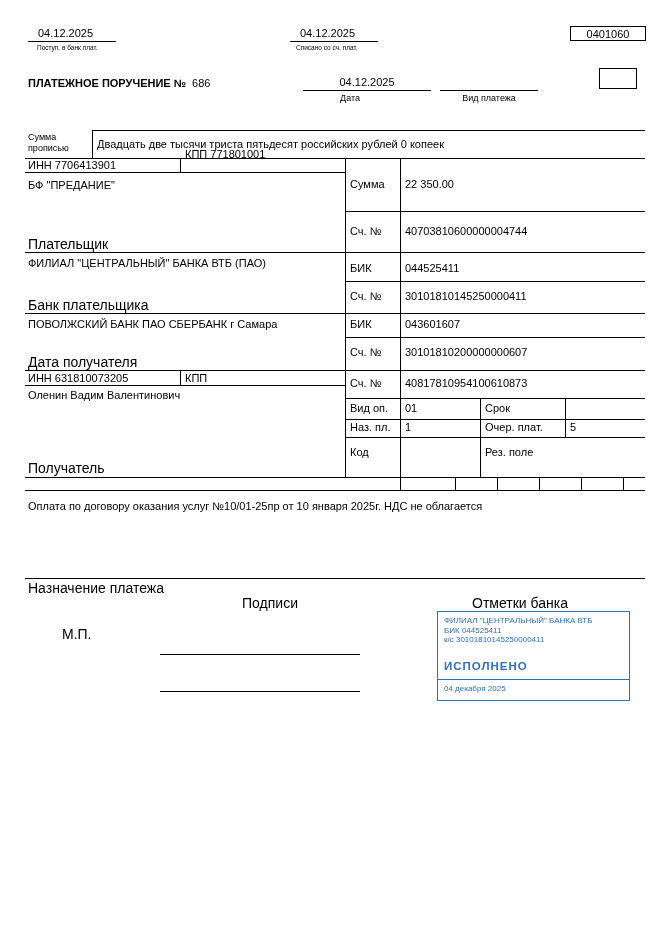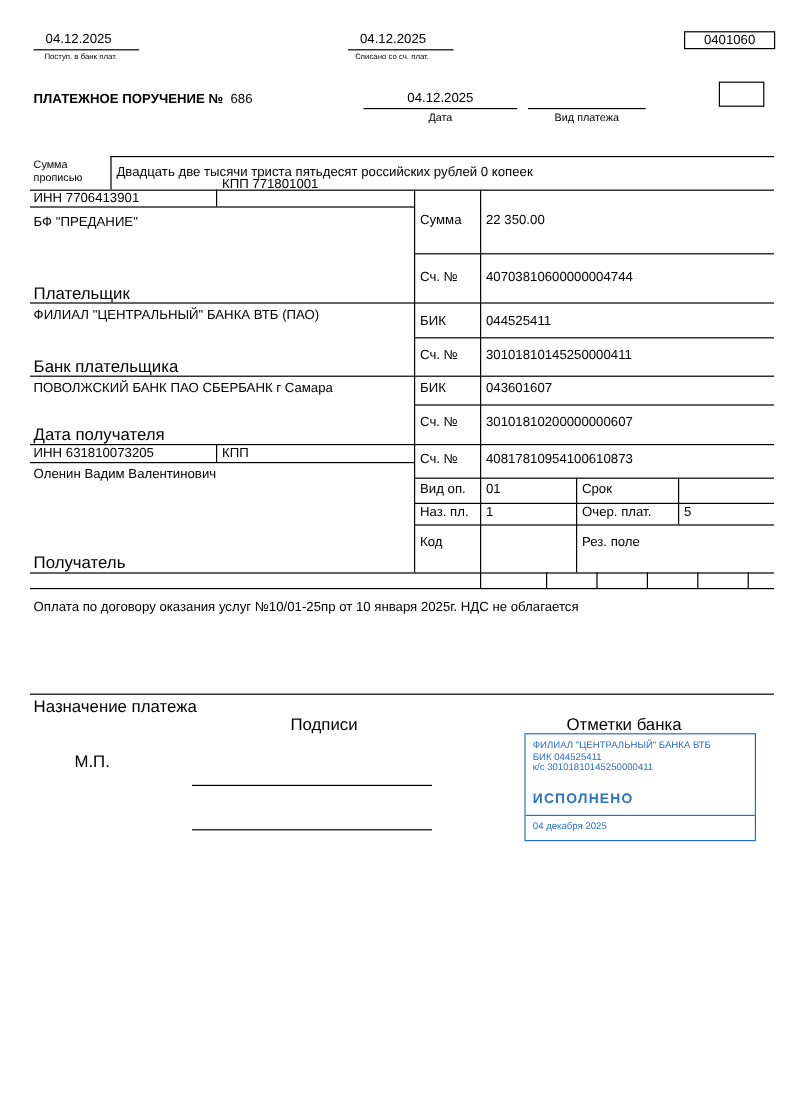--- a/index.html
+++ b/index.html
@@ -40,21 +40,21 @@
   <div class="tiny" style="left:296px; top:44px;">Списано со сч. плат.</div>
 
   <div class="box ctr" style="left:570px; top:26px; width:76px; height:15px; font-size:11px; line-height:15px;">0401060</div>
 
   <div class="t" style="left:28px; top:77px;">
     <span class="b">ПЛАТЕЖНОЕ ПОРУЧЕНИЕ №</span>
     <span style="margin-left:3px;">686</span>
   </div>
   <div class="t ctr" style="left:303px; top:76px; width:128px;">04.12.2025</div>
   <div class="hl" style="left:303px; top:90px; width:128px;"></div>
-  <div class="sm ctr" style="left:303px; top:93px; width:128px;">Дата</div>
+  <div class="sm ctr" style="left:286px; top:93px; width:128px;">Дата</div>
   <div class="hl" style="left:440px; top:90px; width:98px;"></div>
   <div class="sm ctr" style="left:440px; top:93px; width:98px;">Вид платежа</div>
   <div class="box" style="left:599px; top:68px; width:38px; height:21px;"></div>
 
   <div class="sm pre" style="left:28px; top:132px;">Сумма
 прописью</div>
   <div class="hl" style="left:92px; top:130px; width:553px;"></div>
   <div class="vl" style="left:92px; top:130px; height:28px;"></div>
   <div class="t" style="left:97px; top:138px;">Двадцать две тысячи триста пятьдесят российских рублей 0 копеек</div>
   <div class="hl" style="left:25px; top:158px; width:620px;"></div>

